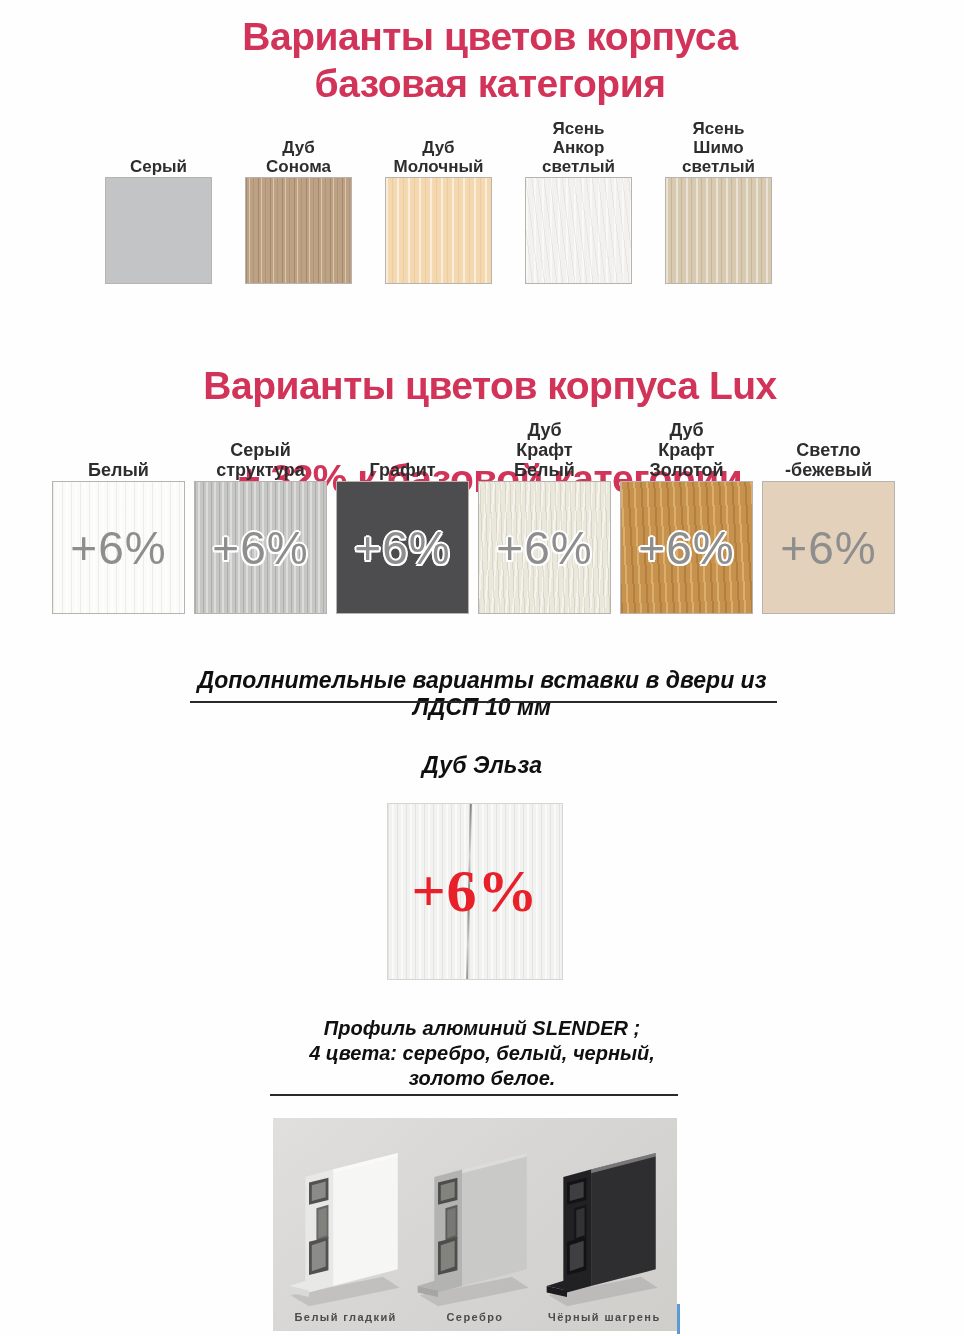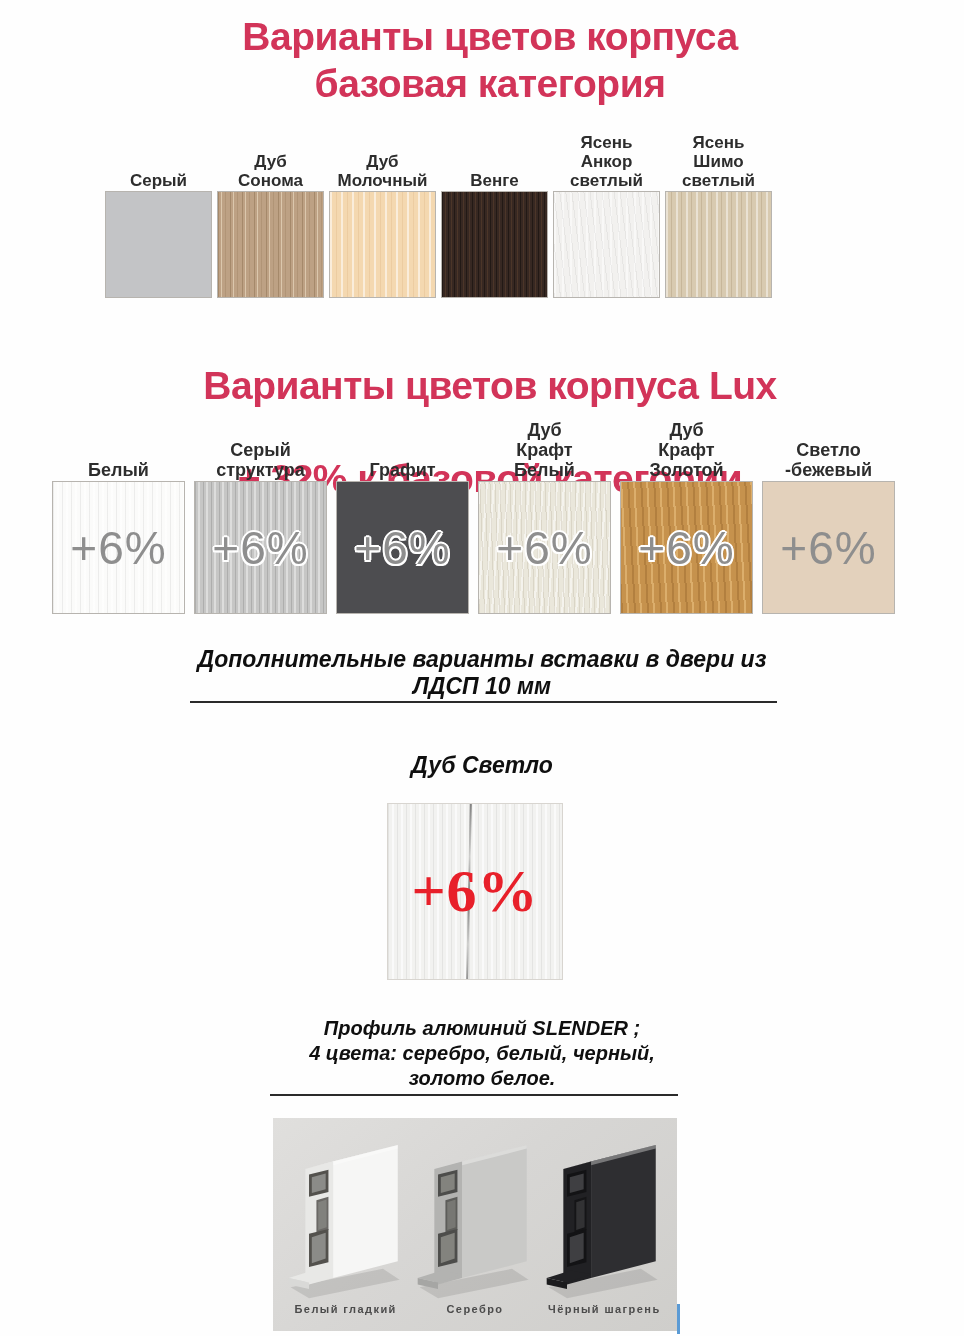--- a/index.html
+++ b/index.html
@@ -18,21 +18,21 @@
   .swatch-row{display:flex;justify-content:space-between;}
   #row-base{left:105px;top:126px;width:667px;}
   #row-lux{left:52px;top:420px;width:843px;}
   .cell{display:flex;flex-direction:column;}
   #row-base .cell{width:107px;}
   #row-lux .cell{width:133px;}
   .cell-label{
     display:flex;align-items:flex-end;justify-content:center;text-align:center;
     white-space:pre-line;font-weight:bold;color:#2d2d2d;
   }
-  #row-base .cell-label{height:50px;font-size:17px;line-height:1.12;margin-top:14px;}
+  #row-base .cell-label{height:50px;font-size:17px;line-height:1.12;}
   #row-lux .cell-label{height:60px;font-size:18px;line-height:1.12;}
   .tile{
     position:relative;margin-top:1px;border:1px solid #b7b4af;box-sizing:border-box;
     display:flex;align-items:center;justify-content:center;overflow:hidden;
   }
   #row-base .tile{height:107px;}
   #row-lux .tile{height:133px;}
   .plus{font-size:46px;color:#8e8e8e;letter-spacing:1px;z-index:2;}
   .plus.outlined{
     text-shadow:-2px 0 0 #fff,2px 0 0 #fff,0 -2px 0 #fff,0 2px 0 #fff,
@@ -46,21 +46,21 @@
   .tex-shimo{background-image:repeating-linear-gradient(90deg,rgba(255,255,255,.45) 0 2px,transparent 2px 5px,rgba(138,112,76,.22) 5px 6px,transparent 6px 10px);}
   .tex-whitewood{background-image:repeating-linear-gradient(90deg,rgba(0,0,0,.06) 0 1px,transparent 1px 4px,rgba(255,255,255,.65) 4px 6px,transparent 6px 9px);}
   .tex-graystruct{background-image:repeating-linear-gradient(90deg,rgba(0,0,0,.12) 0 1px,transparent 1px 3px,rgba(255,255,255,.4) 3px 5px,transparent 5px 8px);}
   .tex-kraftwhite{background-image:repeating-linear-gradient(88deg,rgba(176,166,144,.28) 0 1px,transparent 1px 5px),repeating-linear-gradient(94deg,rgba(255,255,255,.5) 0 2px,transparent 2px 7px);}
   .tex-kraftgold{background-image:repeating-linear-gradient(87deg,rgba(132,84,30,.30) 0 2px,transparent 2px 6px,rgba(255,220,158,.38) 6px 8px,transparent 8px 13px);}
   
   .heading{
     left:0;width:964px;text-align:center;font-weight:bold;font-style:italic;
     white-space:pre-line;color:#0f0f0f;
   }
-  #inserts-heading{top:646px;font-size:23px;line-height:1.18;text-align:center;}
+  #inserts-heading{top:667px;font-size:23px;line-height:1.18;text-align:center;}
   #elsa-label{top:752px;font-size:23px;}
   #profile-heading{top:1016px;font-size:20px;line-height:1.26;}
   .rule{height:0;border-top:2px solid #2a2a2a;}
   #rule-inserts{left:190px;top:701px;width:587px;}
   #rule-profile{left:270px;top:1094px;width:408px;}
   
   #elsa-swatch{
     left:387px;top:803px;width:176px;height:177px;border:1px solid #d8d5d0;box-sizing:border-box;
     display:flex;align-items:center;justify-content:center;overflow:hidden;
   }
@@ -69,21 +69,21 @@
     background:linear-gradient(180deg,rgba(70,70,70,.65),rgba(70,70,70,.15) 30%,rgba(70,70,70,.7) 55%,rgba(70,70,70,.2) 80%,rgba(70,70,70,.55));
   }
   .plus-red{
     position:relative;z-index:2;font-family:"Liberation Serif",serif;font-weight:bold;
     font-size:60px;letter-spacing:1px;
   }
   
   #photo{
     left:273px;top:1118px;width:404px;height:213px;box-sizing:border-box;
     background:linear-gradient(140deg,#e0dfdd 0%,#d7d6d4 45%,#cfcecb 100%);
-    display:flex;align-items:flex-end;justify-content:space-between;padding:8px 8px 16px;
+    display:flex;align-items:flex-end;justify-content:space-between;padding:8px 8px 8px;
   }
   .profile-figure{flex:1;display:flex;flex-direction:column;align-items:center;}
   .profile-art{width:122px;height:170px;}
   .profile-caption{
     font-size:11px;font-weight:bold;letter-spacing:0.13em;color:#4b4b4b;margin-top:1px;white-space:nowrap;
   }
   
   #caret{left:677px;top:1304px;width:3px;height:30px;}
 </style>
 </head>
@@ -103,24 +103,20 @@
       <div class="cell-label">Дуб
 Сонома</div>
       <div class="tile tex-sonoma" style="background-color: rgb(189, 161, 132);"></div>
     </div>
     <div class="cell">
       <div class="cell-label">Дуб
 Молочный</div>
       <div class="tile tex-milky" style="background-color: rgb(244, 216, 176);"></div>
     </div>
     <div class="cell">
-      <div class="cell-label">Венге</div>
-      <div class="tile tex-wenge" style="background-color: rgb(55, 40, 34);"></div>
-    </div>
-    <div class="cell">
       <div class="cell-label">Ясень
 Анкор
 светлый</div>
       <div class="tile tex-ankor" style="background-color: rgb(242, 241, 239);"></div>
     </div>
     <div class="cell">
       <div class="cell-label">Ясень
 Шимо
 светлый</div>
       <div class="tile tex-shimo" style="background-color: rgb(216, 202, 176);"></div>
@@ -174,21 +170,21 @@
       <div class="tile" style="background-color: rgb(227, 209, 188);">
         <span class="plus">+6%</span>
       </div>
     </div>
   </div>
 
   <div class="abs heading" id="inserts-heading">Дополнительные варианты вставки в двери из
 ЛДСП 10 мм</div>
   <div class="abs rule" id="rule-inserts"></div>
 
-  <div class="abs heading" id="elsa-label">Дуб Светло</div>
+  <div class="abs heading" id="elsa-label">Дуб Эльза</div>
   <div class="abs tex-whitewood" id="elsa-swatch" style="background-color: rgb(242, 242, 240);">
     <div class="crack"></div>
     <span class="plus-red" style="color: rgb(232, 32, 42);">+6%</span>
   </div>
 
   <div class="abs heading" id="profile-heading">Профиль алюминий SLENDER ;
 4 цвета: серебро, белый, черный,
 золото белое.</div>
   <div class="abs rule" id="rule-profile"></div>
 

